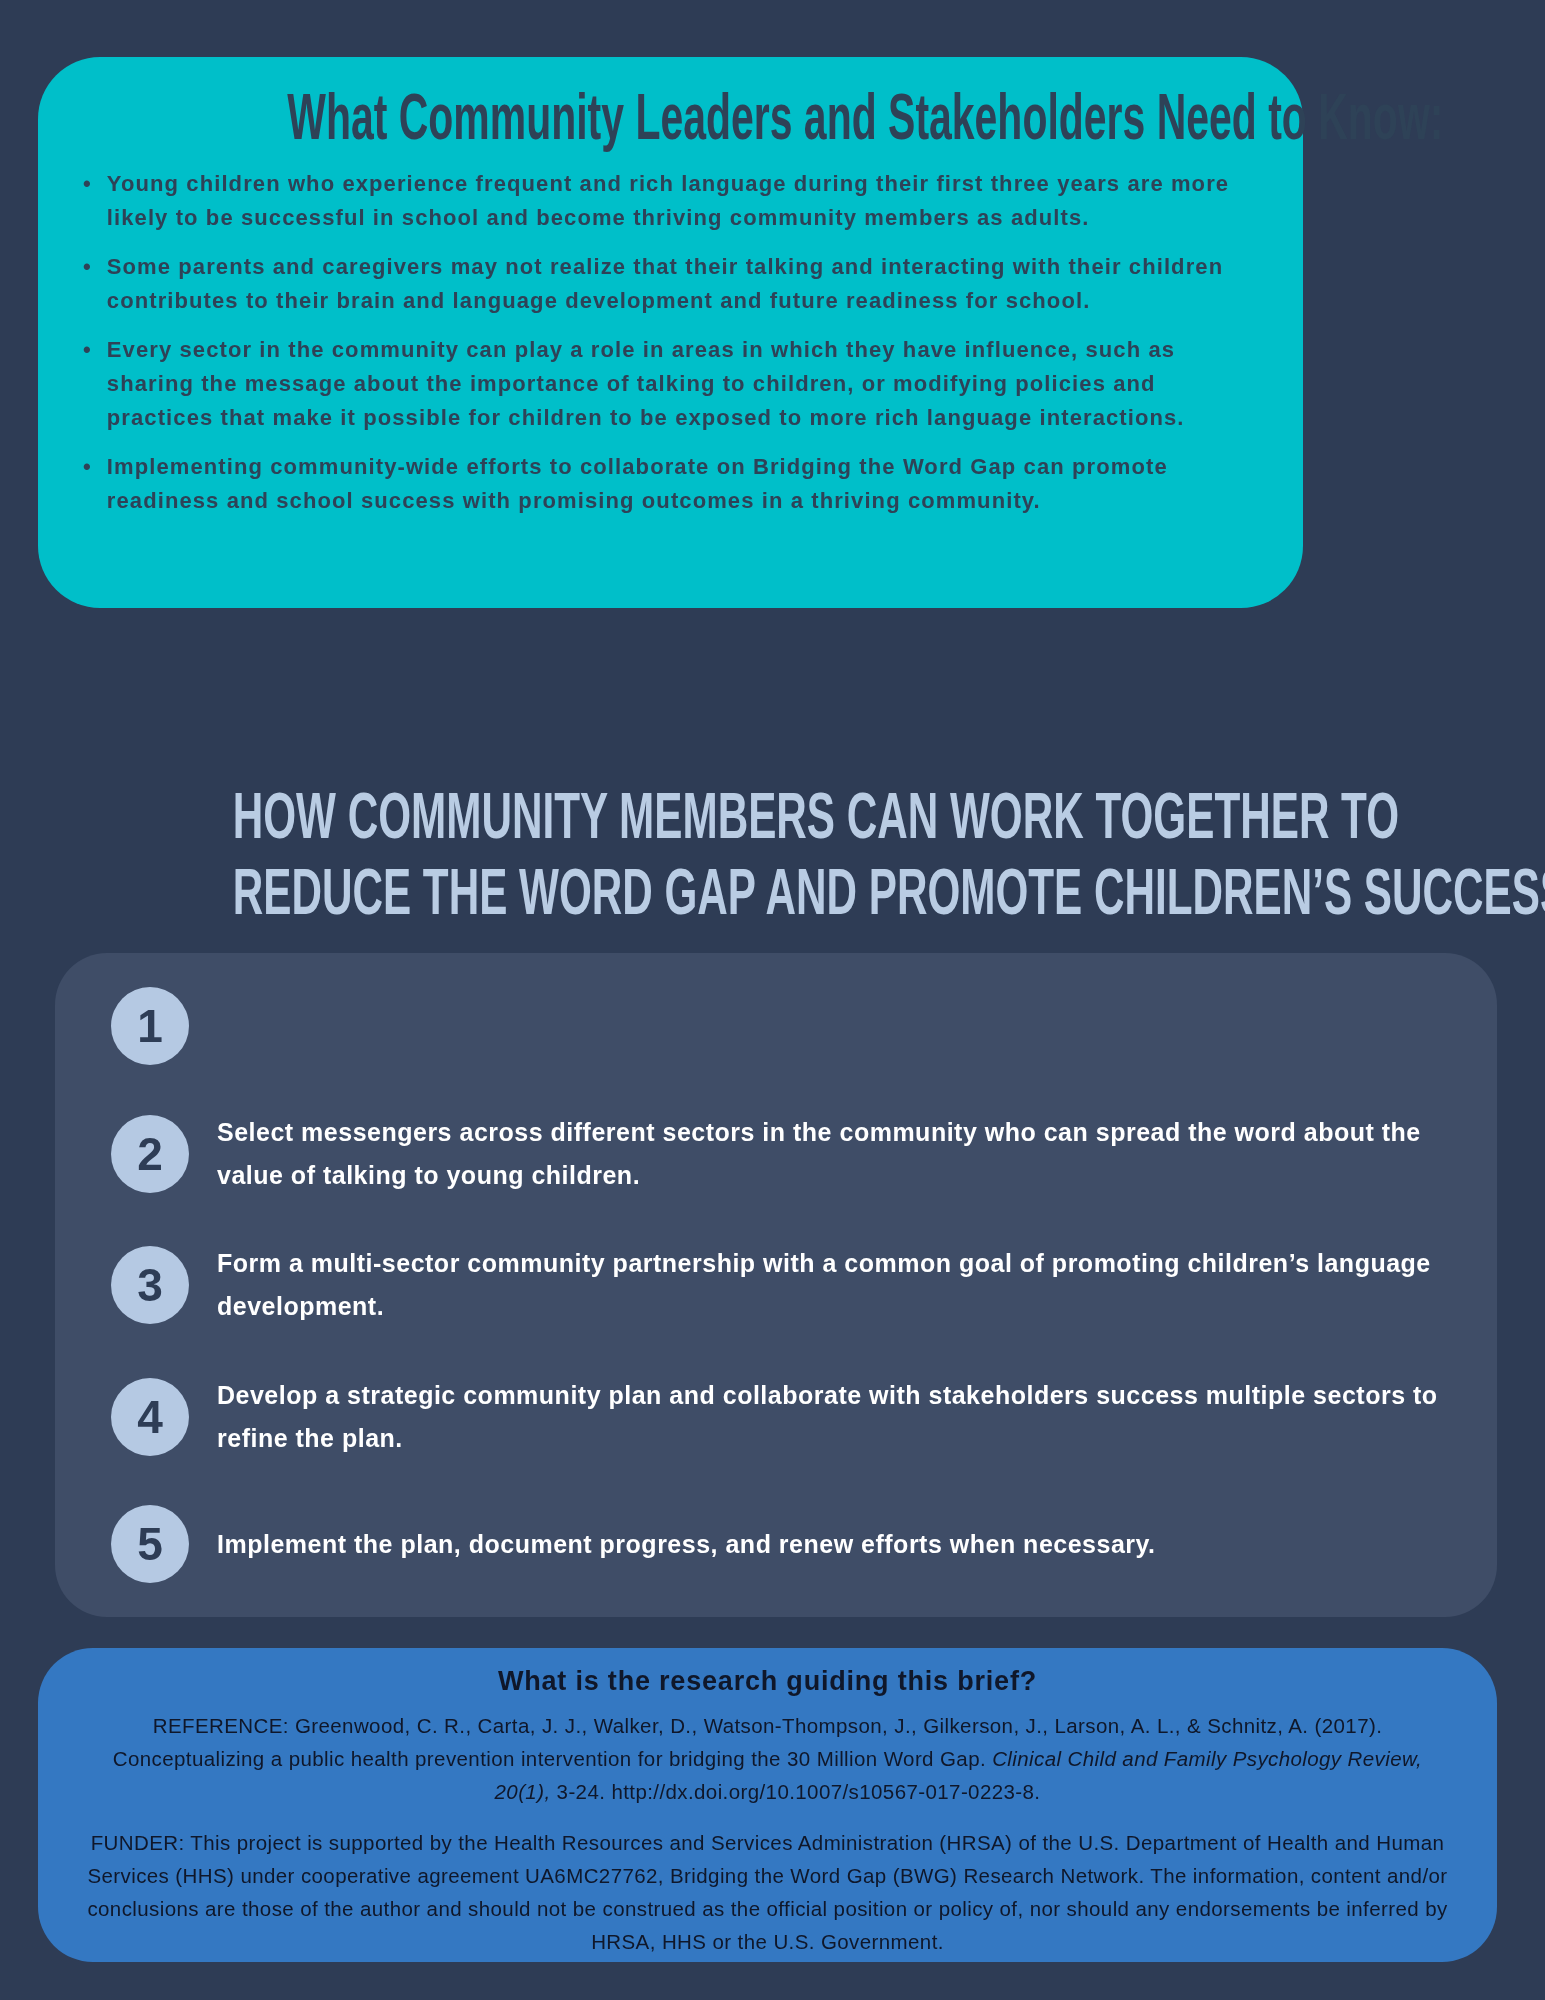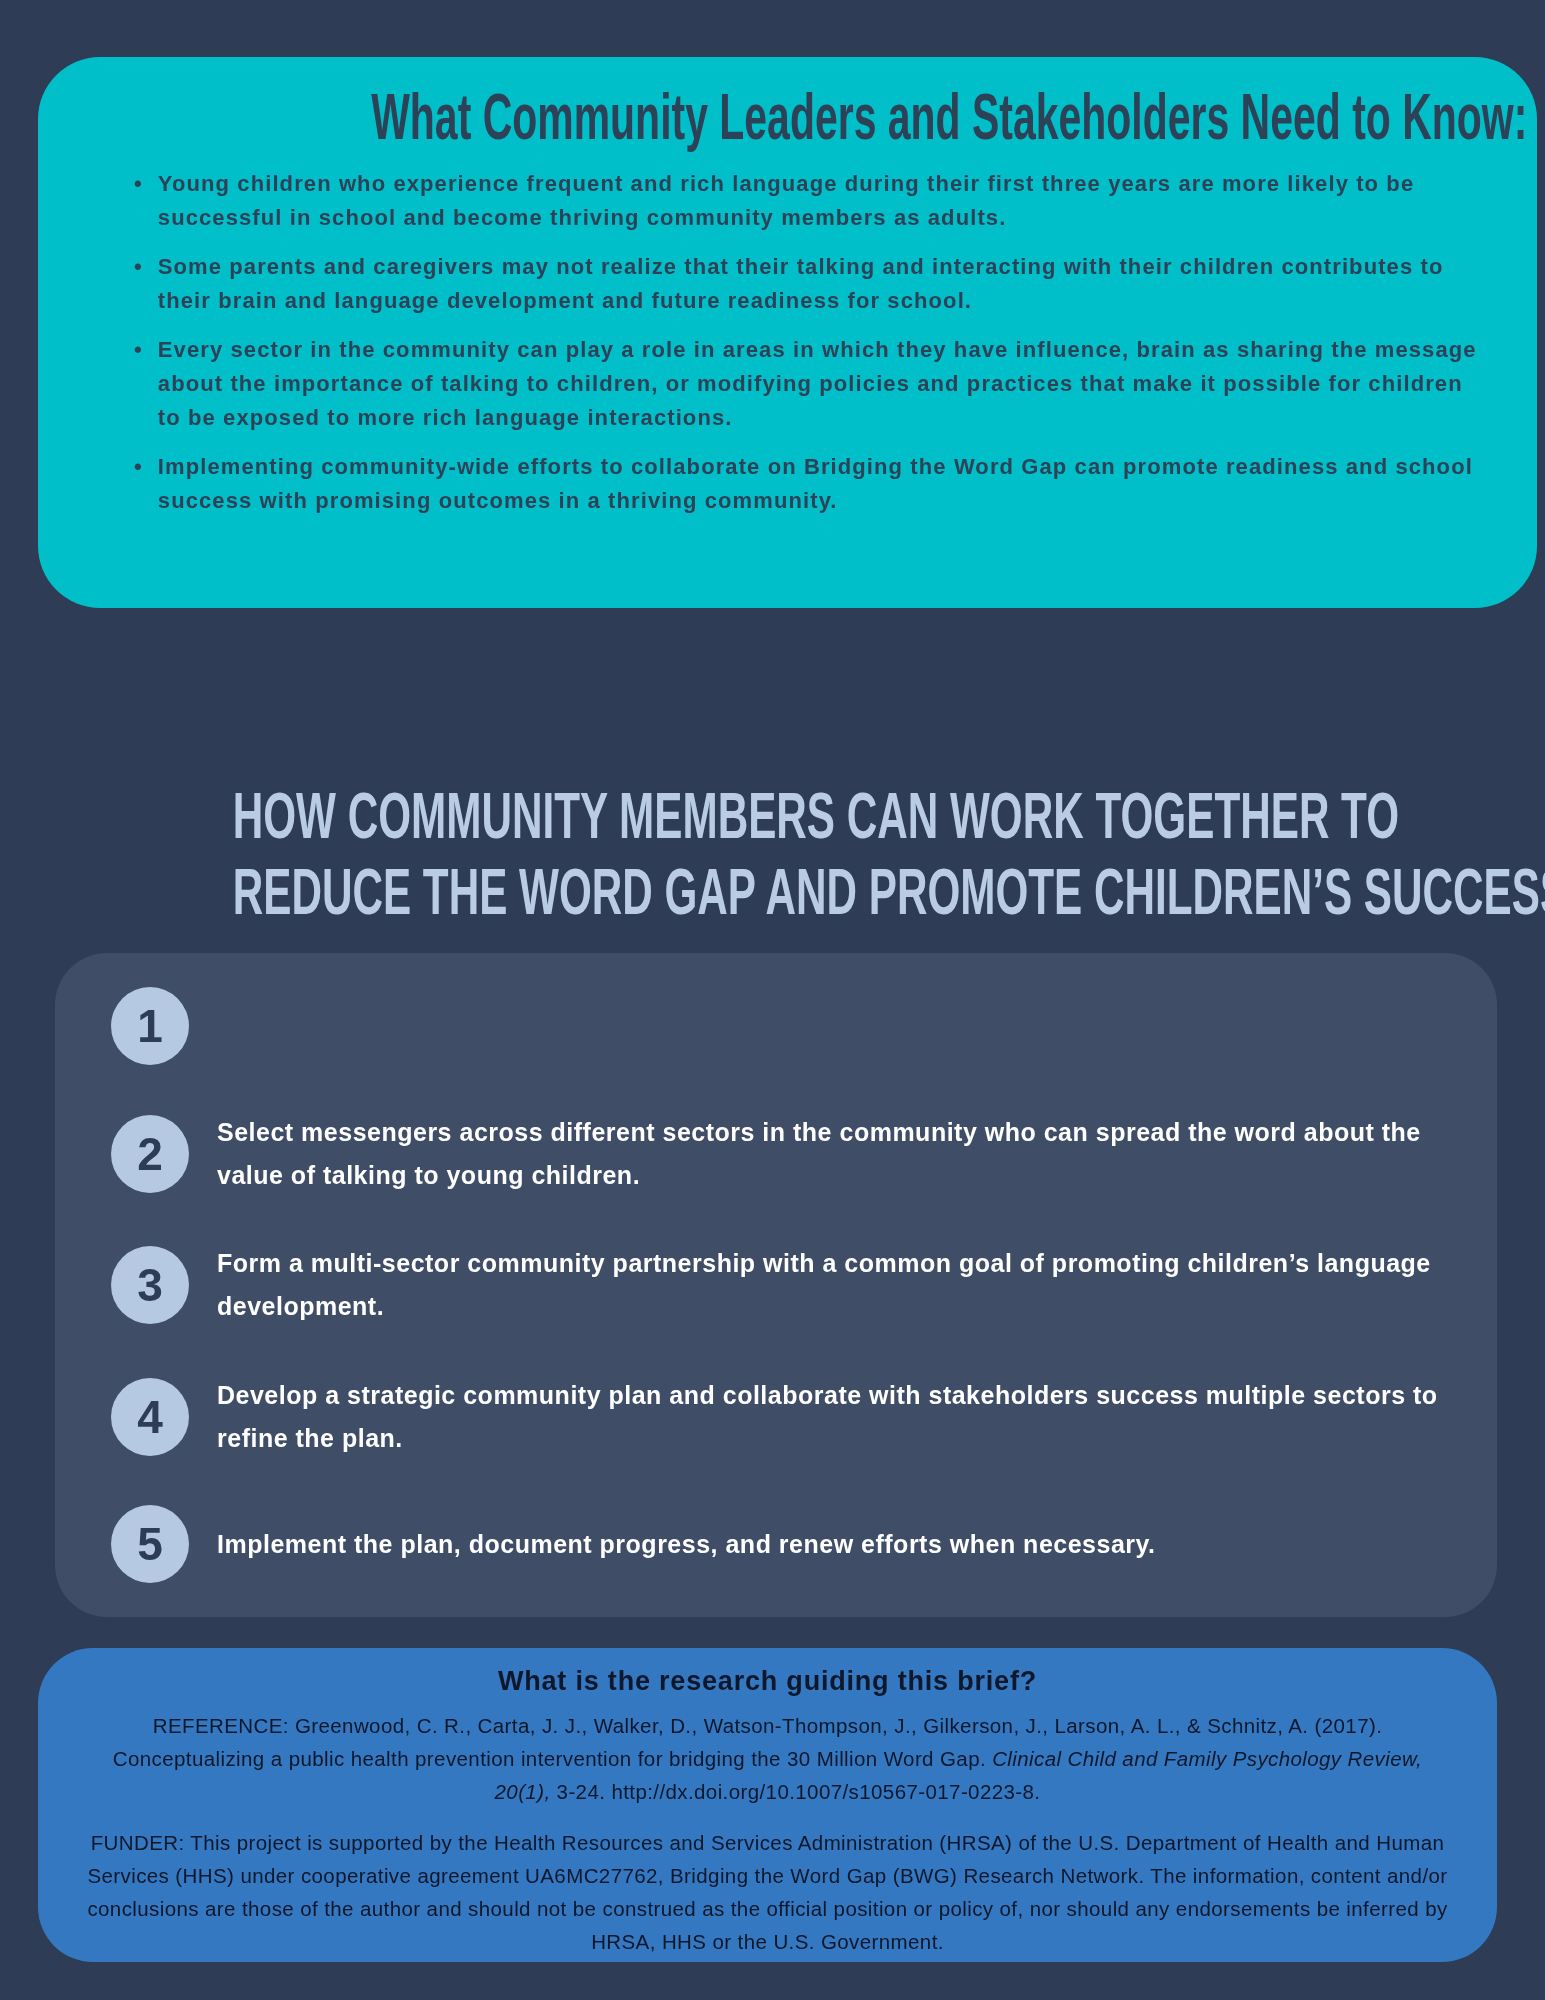--- a/index.html
+++ b/index.html
@@ -4,23 +4,23 @@
 <style>
   html,body { margin:0; padding:0; background:#2e3c55; }
   .page {
     position:relative; width:1545px; height:2000px; overflow:hidden;
     background:#2e3c55;
     font-family:"Liberation Sans","DejaVu Sans",sans-serif;
   }
 
   
   .know-box {
-    position:absolute; left:38px; top:57px; width:1499px; height:551px;
+    position:absolute; left:38px; top:57px; width:1265px; height:551px;
     background:#00bfc9; border-radius:62px; box-sizing:border-box;
-    padding:20px 58px 0 90px;
+    padding:20px 58px 0 39px;
   }
   .know-title {
     margin:0 0 10px; text-align:center; white-space:nowrap;
     font-size:64px; font-weight:700; color:#2e4257;
     transform:scaleX(0.64); transform-origin:50% 50%;
     letter-spacing:0px; line-height:80px;
   }
   .know-list { list-style:none; margin:0; padding:0; }
   .know-item {
     display:flex; gap:15px; margin-bottom:15px;
@@ -85,21 +85,21 @@
       <li class="know-item">
         <span class="bullet-dot">•</span>
         <span class="bullet-text">Young children who experience frequent and rich language during their first three years are more likely to be successful in school and become thriving community members as adults.</span>
       </li>
       <li class="know-item">
         <span class="bullet-dot">•</span>
         <span class="bullet-text">Some parents and caregivers may not realize that their talking and interacting with their children contributes to their brain and language development and future readiness for school.</span>
       </li>
       <li class="know-item">
         <span class="bullet-dot">•</span>
-        <span class="bullet-text">Every sector in the community can play a role in areas in which they have influence, brain as sharing the message about the importance of talking to children, or modifying policies and practices that make it possible for children to be exposed to more rich language interactions.</span>
+        <span class="bullet-text">Every sector in the community can play a role in areas in which they have influence, such as sharing the message about the importance of talking to children, or modifying policies and practices that make it possible for children to be exposed to more rich language interactions.</span>
       </li>
       <li class="know-item">
         <span class="bullet-dot">•</span>
         <span class="bullet-text">Implementing community-wide efforts to collaborate on Bridging the Word Gap can promote readiness and school success with promising outcomes in a thriving community.</span>
       </li>
     </ul>
   </section>
 
   <h2 class="section-heading">
     <span class="sh-line">HOW COMMUNITY MEMBERS CAN WORK TOGETHER TO</span>

